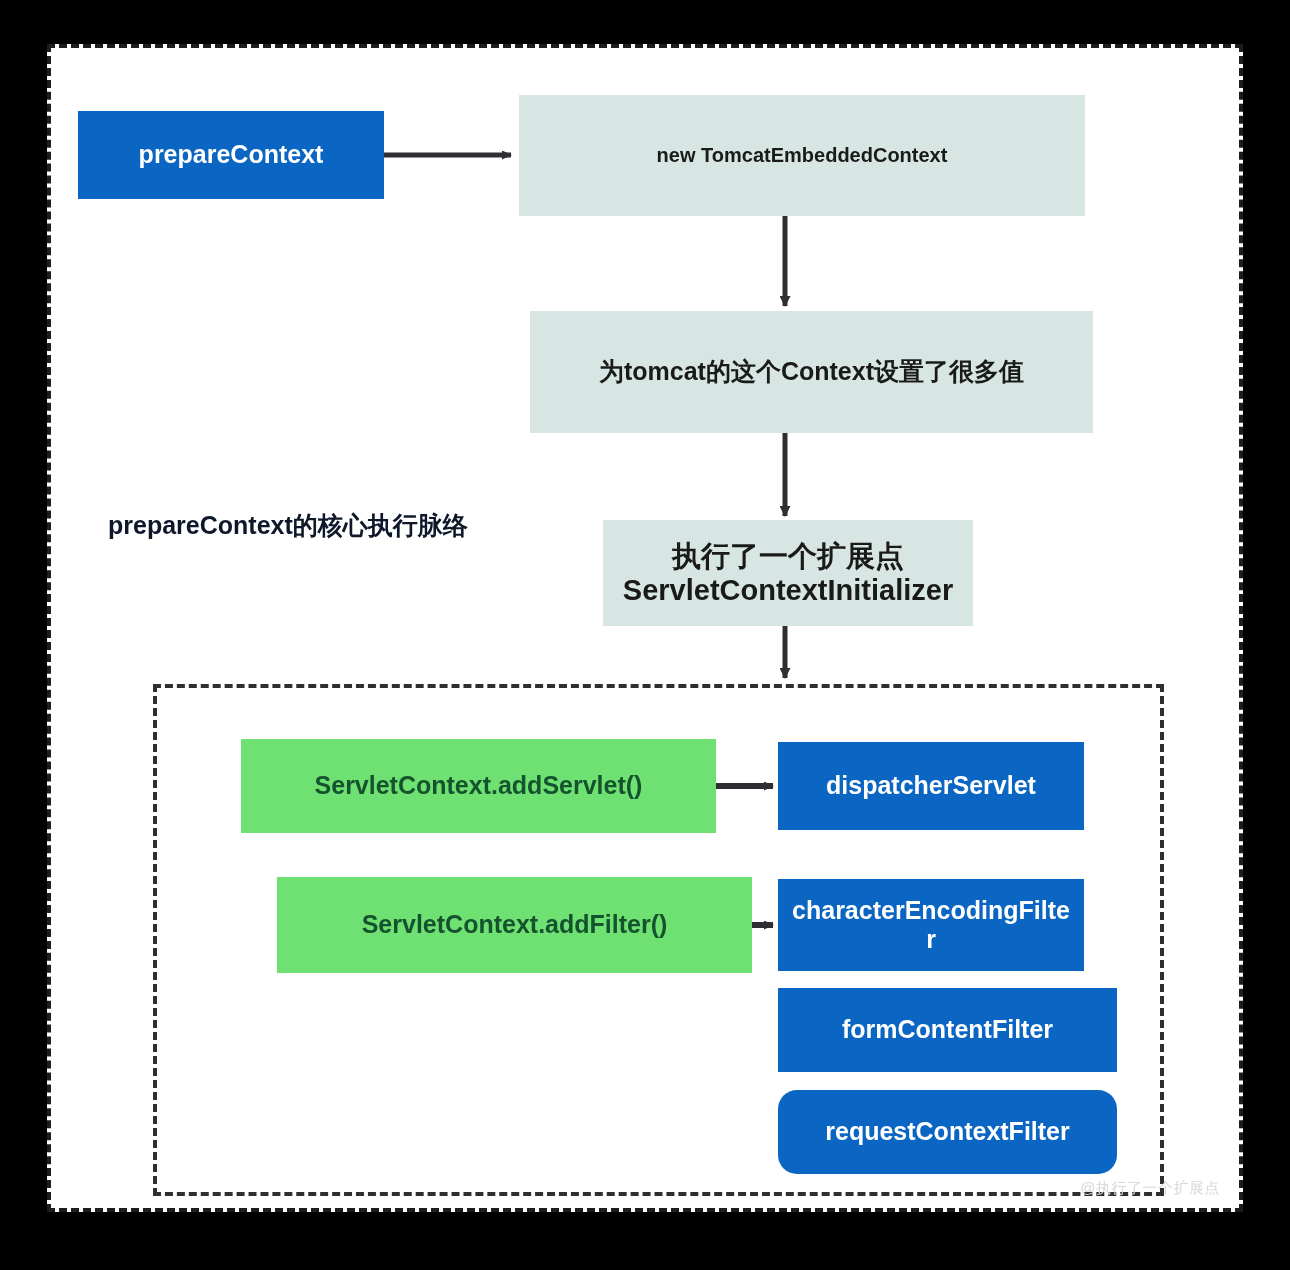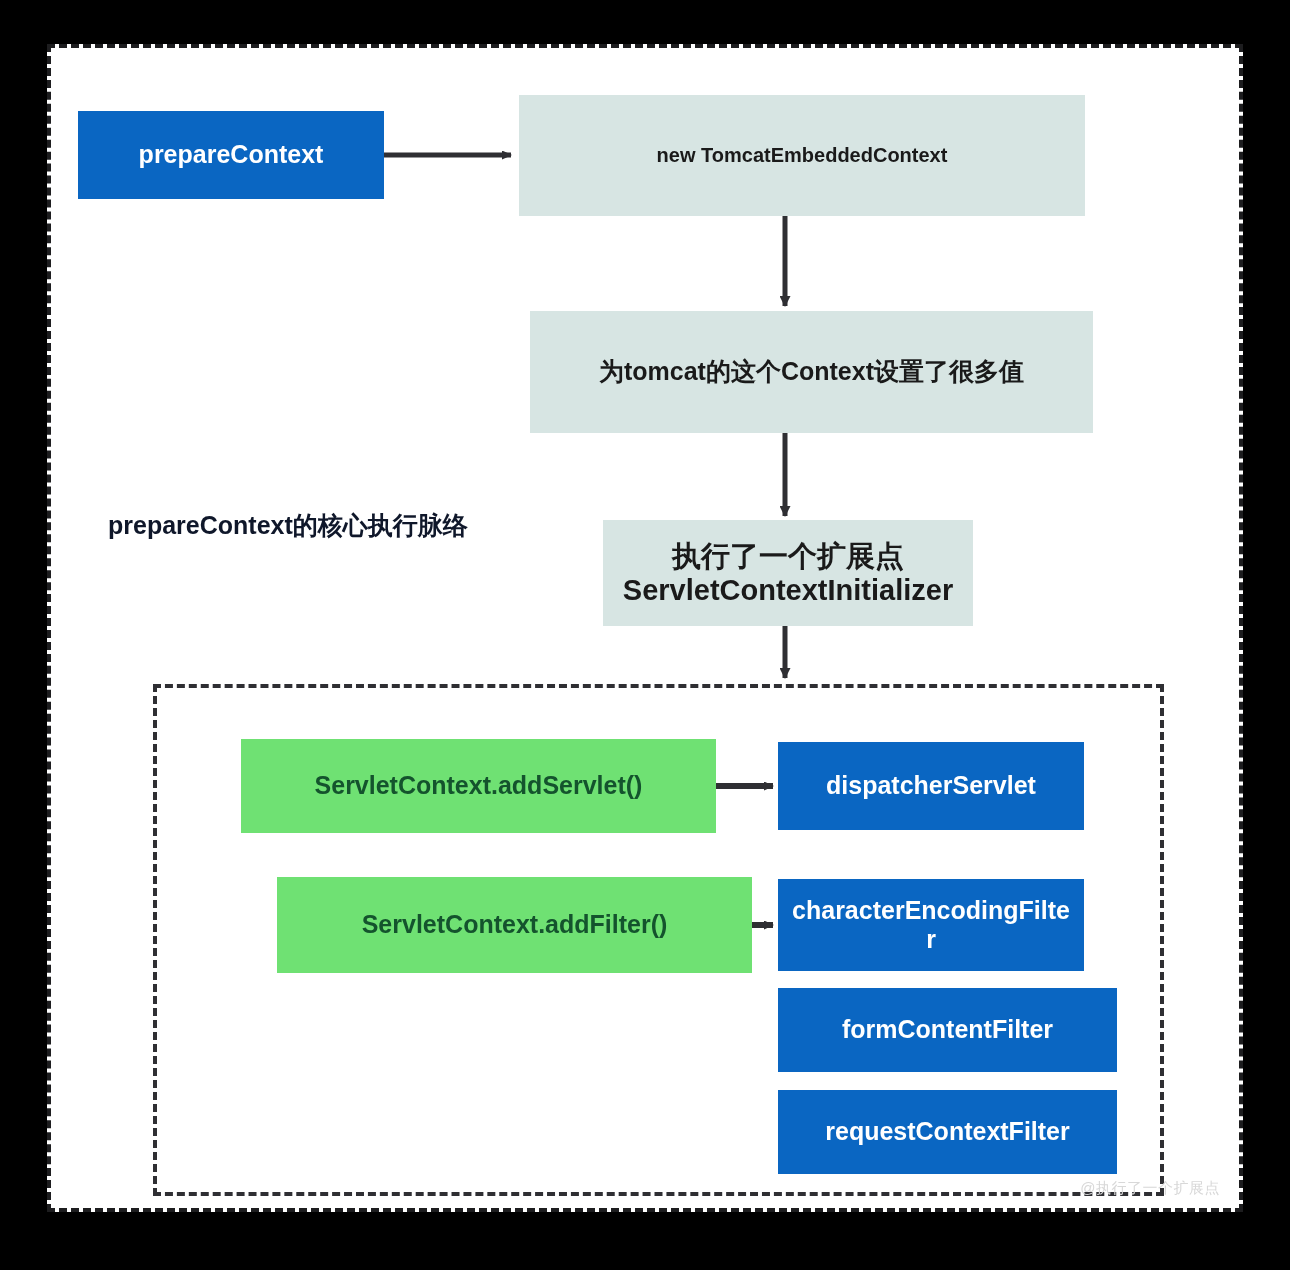--- a/index.html
+++ b/index.html
@@ -142,18 +142,18 @@
     <div class="node node-green" style="left:190px; top:691px; width:475px; height:94px; font-size:25px; word-break:keep-all;">ServletContext.addServlet()</div>
 
     <div class="node node-green" style="left:190px; top:829px; width:475px; height:96px; font-size:25px; word-break:keep-all;margin-left:36px;">ServletContext.addFilter()</div>
 
     <div class="node node-blue" style="left:727px; top:831px; width:306px; height:92px; font-size:25px;">characterEncodingFilter</div>
 
     <div class="node node-blue" style="left:727px; top:694px; width:306px; height:88px; font-size:25px; word-break:keep-all;">dispatcherServlet</div>
 
     <div class="node node-blue" style="left:727px; top:940px; width:339px; height:84px; font-size:25px; word-break:keep-all;">formContentFilter</div>
 
-    <div class="node node-blue" style="left:727px; top:1042px; width:339px; height:84px; font-size:25px; word-break:keep-all;">requestContextFilter</div>
+    <div class="node node-blue" style="left:727px; top:1042px; width:339px; height:84px; font-size:25px; word-break:keep-all;border-radius:19px;">requestContextFilter</div>
 
     <div class="watermark" style="right:19px; bottom:10px;">@执行了一个扩展点</div>
 
   </div>
 </div>
 
 </body></html>

